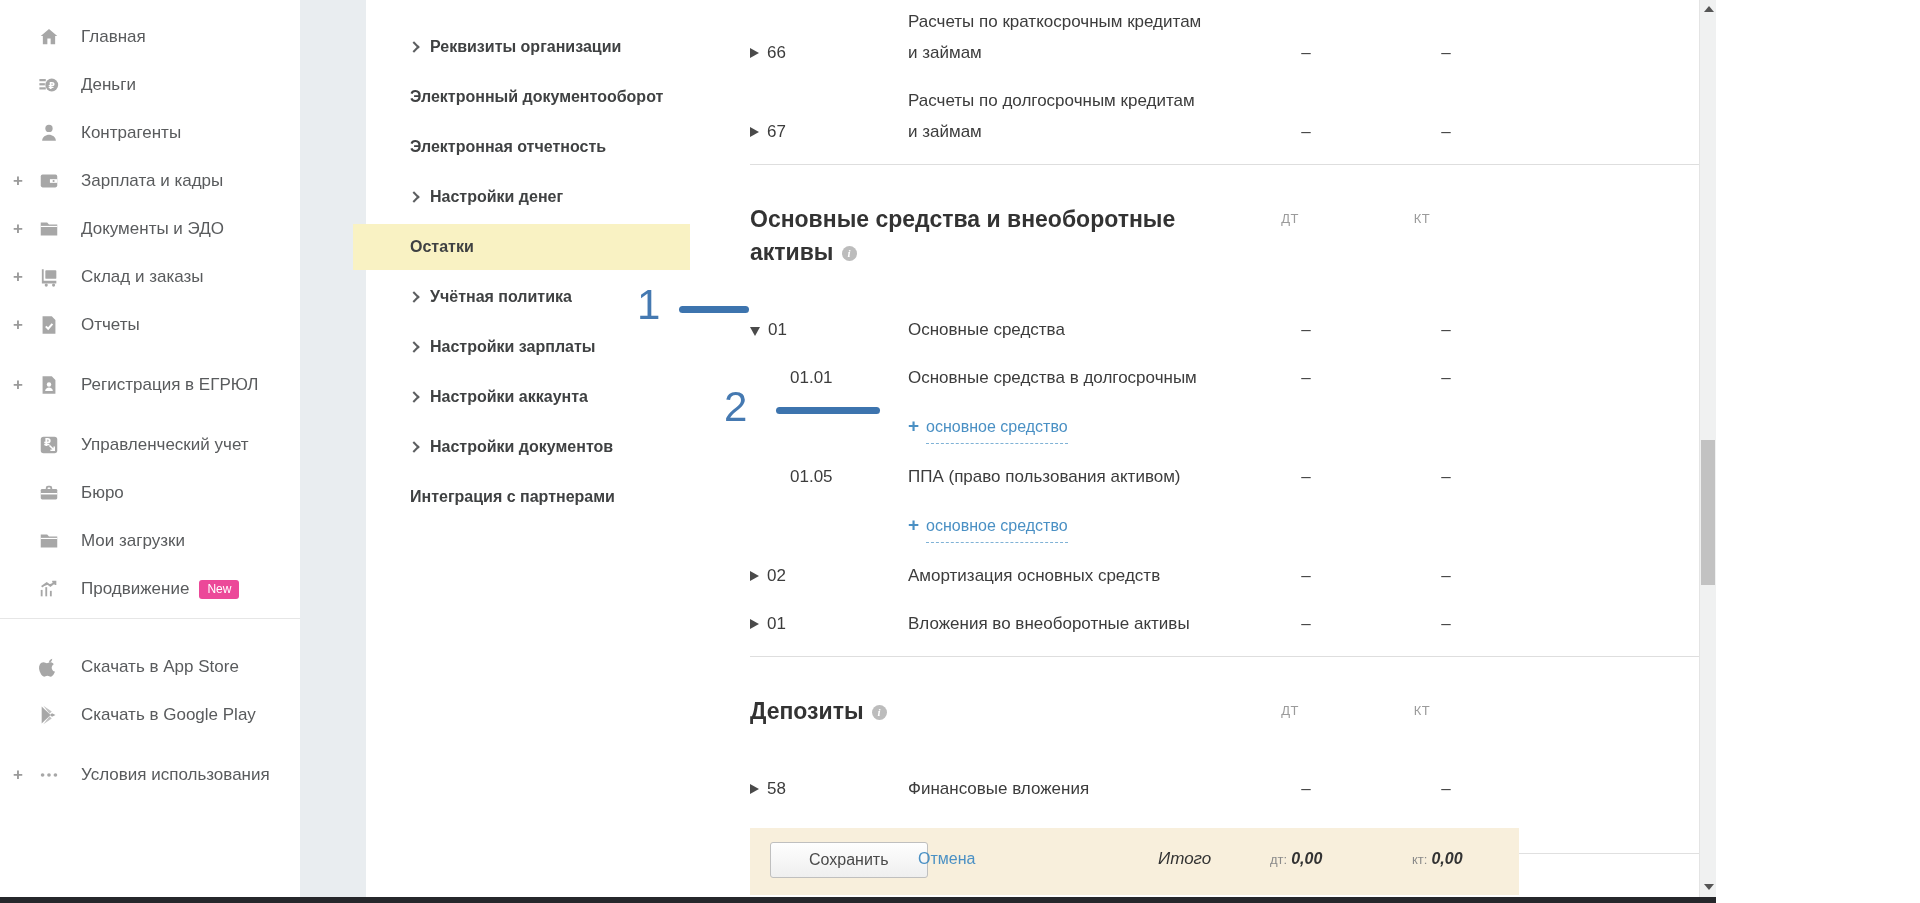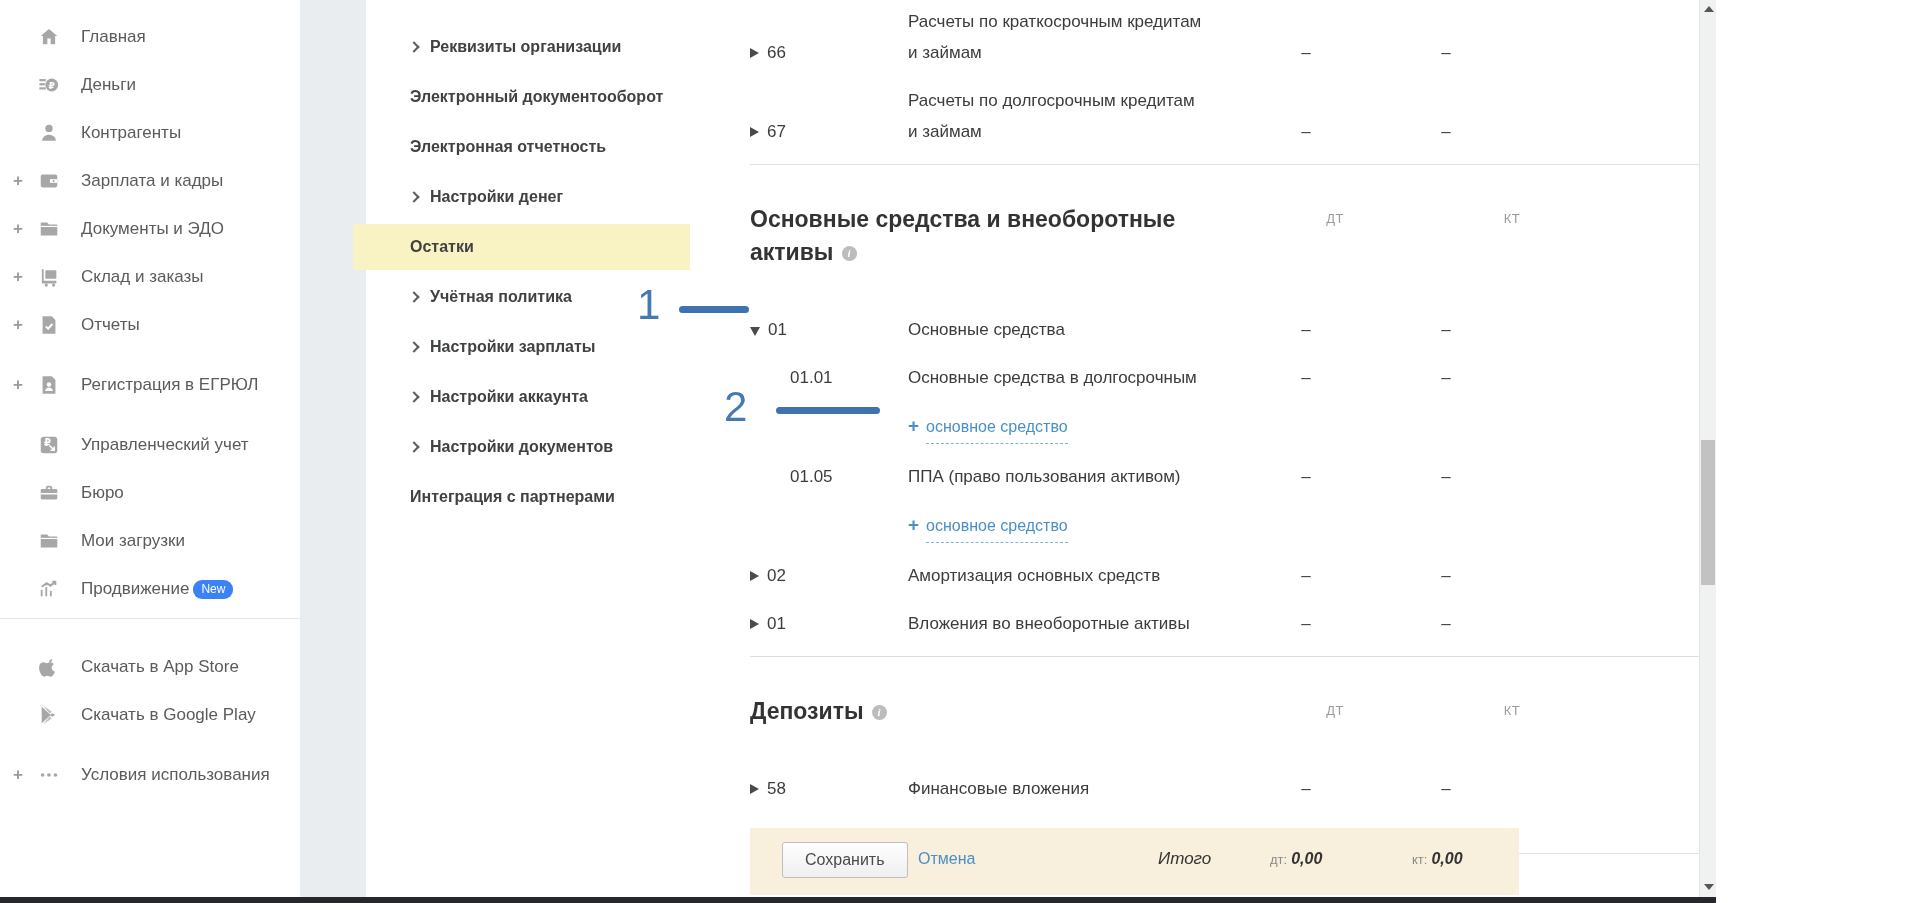--- a/index.html
+++ b/index.html
@@ -9,21 +9,21 @@
 
   
   .sidebar { position:absolute; left:0; top:0; width:300px; height:897px; background:#fff; z-index:5; }
   .side-list { padding-top:13px; }
   .side-item { position:relative; display:flex; align-items:center; min-height:48px; padding-left:37px; cursor:pointer; }
   .side-item.two-line { min-height:72px; }
   .side-item .plus { position:absolute; left:13px; color:#9b9b9b; font-size:17px; font-weight:bold; }
   .side-icon { width:24px; height:24px; flex:0 0 24px; display:flex; align-items:center; justify-content:center; }
   .side-icon svg { width:22px; height:22px; fill:#a7a7a7; }
   .side-label { margin-left:20px; font-size:17px; color:#595b5d; line-height:24px; max-width:190px; }
-  .badge-new { margin-left:4px; background:#3b82f6; color:#fff; font-size:12px; padding:2px 8px 3px; border-radius:9px; }
+  .badge-new { margin-left:10px; background:#ec4899; color:#fff; font-size:12px; padding:2px 8px 3px; border-radius:3px; }
   .side-divider { border-top:1px solid #e6e6e6; margin:5px 0 14px 0; }
 
   
   .gutter { position:absolute; left:300px; top:0; width:66px; height:897px; background:#e9edf0; }
 
   
   .settings-menu { position:absolute; left:353px; top:22px; width:337px; z-index:6; }
   .menu-item { position:relative; height:50px; display:flex; align-items:center; padding-left:57px; font-size:16px; font-weight:bold; color:#3f4142; cursor:pointer; }
   .menu-item .chev { width:8px; height:8px; border-top:2px solid #5c5e60; border-right:2px solid #5c5e60; transform:rotate(45deg); margin-right:12px; flex:0 0 8px; }
   .menu-item.active { background:#f9f2c3; height:46px; margin:2px 0; }
@@ -34,33 +34,33 @@
   .col-code { width:150px; flex:0 0 150px; display:flex; align-items:flex-start; }
   .col-code.sub { padding-left:40px; }
   .tri { display:inline-block; margin-top:11px; margin-right:8px; cursor:pointer; }
   .tri.right { width:0; height:0; border-left:9px solid #4a4a4a; border-top:5.5px solid transparent; border-bottom:5.5px solid transparent; }
   .tri.down { width:0; height:0; border-top:9px solid #4a4a4a; border-left:5.5px solid transparent; border-right:5.5px solid transparent; margin-top:13px; }
   .col-name { width:300px; flex:0 0 300px; }
   .col-dt { width:100px; flex:0 0 100px; margin-left:40px; text-align:center; color:#444; }
   .col-kt { width:100px; flex:0 0 100px; margin-left:32px; text-align:center; color:#444; }
   .sep { border-top:1px solid #dedede; }
   .section { margin-top:38px; }
-  .section-header { display:flex; align-items:flex-start; margin-bottom:45px;gap:45px; }
+  .section-header { display:flex; align-items:flex-start; margin-bottom:45px; }
   .sec-title { width:450px; flex:0 0 450px; font-size:23px; font-weight:bold; color:#333; line-height:33px; }
   .info-i { display:inline-block; width:15px; height:15px; border-radius:50%; background:#bcbcbc; color:#fff; font-size:11px; font-style:italic; font-family:"Liberation Serif",serif; text-align:center; line-height:15px; vertical-align:middle; margin-left:8px; }
   .colhead { font-size:13px; color:#9b9b9b; letter-spacing:.5px; padding-top:8px; text-align:center; }
   .colhead.dt { width:100px; margin-left:40px; }
   .colhead.kt { width:100px; margin-left:32px; }
   .add-link { color:#4a90c4; font-size:16px; cursor:pointer; display:inline-flex; align-items:baseline; }
   .add-link .plus { font-size:19px; font-weight:bold; margin-right:7px; }
   .add-link .txt { border-bottom:1px dashed #7fb2d6; padding-bottom:1px; }
 
   
   .footer-bar { position:absolute; left:750px; top:828px; width:769px; height:67px; background:#f8efdc; z-index:8; }
-  .save-btn { position:absolute; left:32px; top:14px; padding:8px 22px; font-size:16px; color:#4a4a4a; background:linear-gradient(#fefefe,#efefef); border:1px solid #bfbfbf; border-radius:3px; cursor:pointer; font-family:inherit; }
+  .save-btn { position:absolute; left:20px; top:14px; padding:8px 38px; font-size:16px; color:#4a4a4a; background:linear-gradient(#fefefe,#efefef); border:1px solid #bfbfbf; border-radius:3px; cursor:pointer; font-family:inherit; }
   .cancel-link { position:absolute; left:168px; top:22px; font-size:16px; color:#4a90c4; cursor:pointer; }
   .total-label { position:absolute; left:408px; top:21px; font-size:17px; font-weight:normal; font-style:italic; color:#333; }
   .sum-group { position:absolute; top:22px; font-size:13px; color:#8a8a8a; }
   .sum-group .val { font-size:16px; font-style:italic; font-weight:bold; color:#333; margin-left:4px; }
   .sum-dt { left:520px; } .sum-kt { left:662px; }
   .line-after-footer { position:absolute; left:1519px; top:853px; width:351px; height:1px; background:#e0e0e0; }
 
   
   .note-box { position:absolute; left:617px; top:282px; width:57px; height:36px; background:#fff; border-radius:5px; z-index:7; }
   .note-num { position:absolute; font-size:42px; color:#4579b1; z-index:8; line-height:1; }

